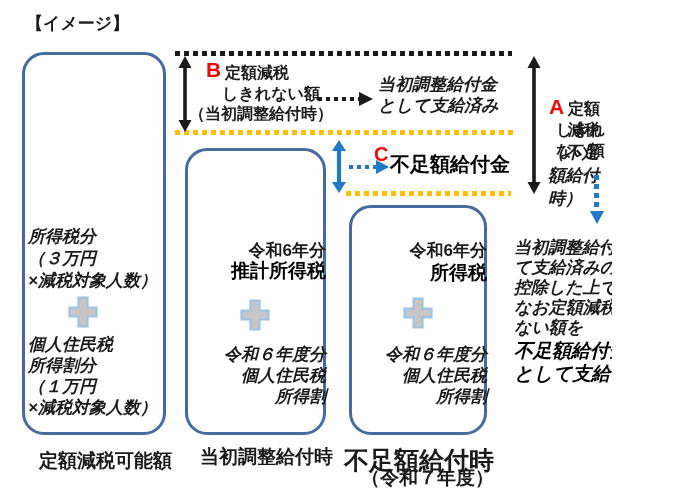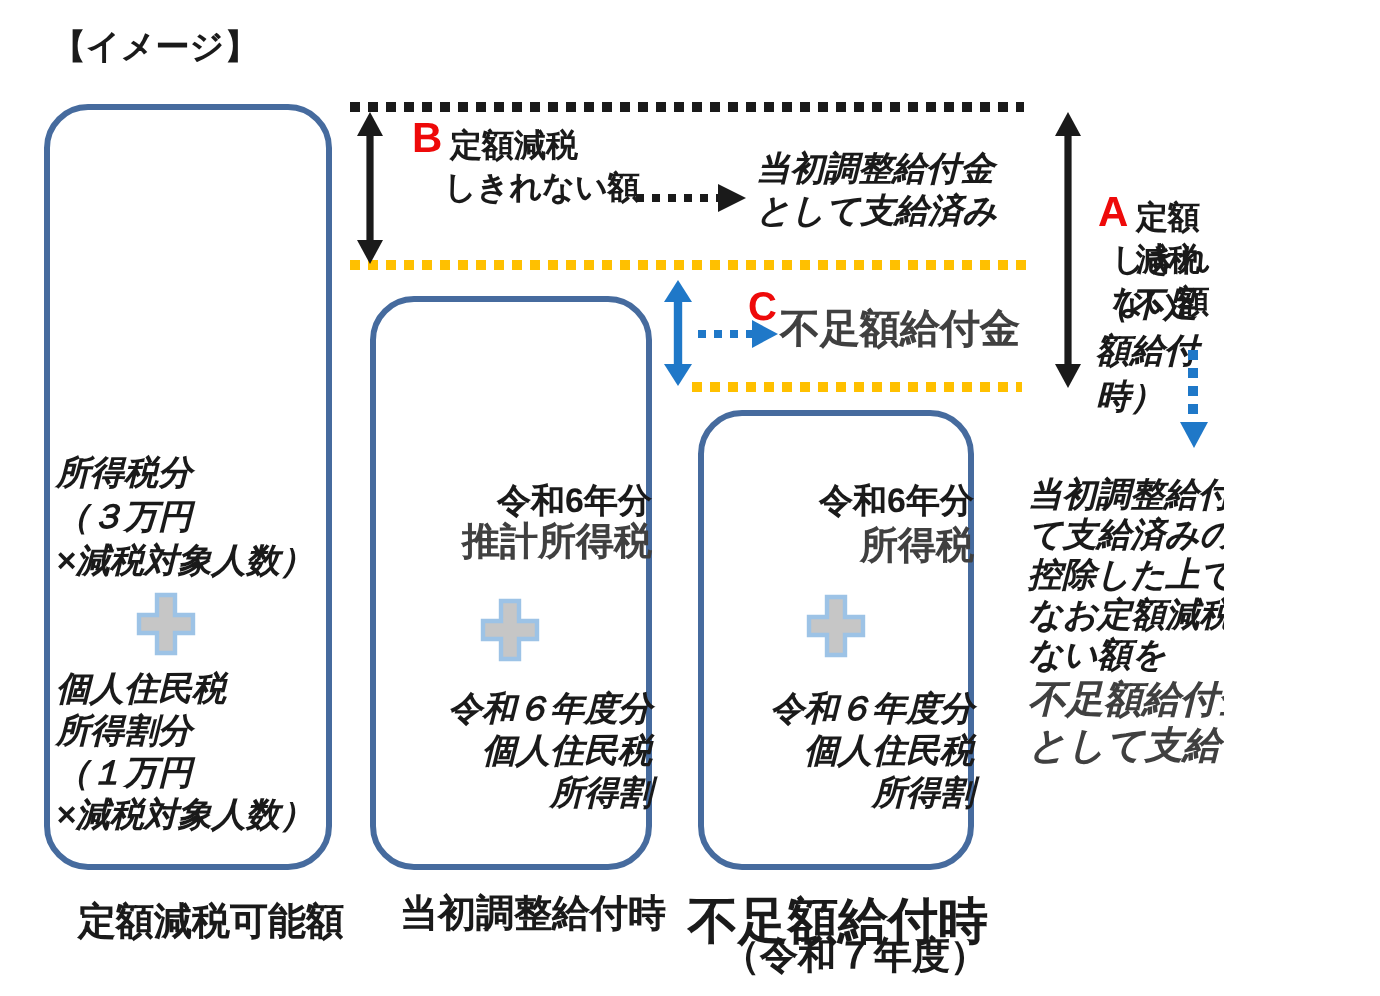--- a/index.html
+++ b/index.html
@@ -7,21 +7,21 @@
     position:relative;width:612px;height:498px;background:#ffffff;
     font-family:"Liberation Sans","DejaVu Sans",sans-serif;
     font-weight:bold;color:#1a1a1a;overflow:hidden;
   }
   .abs{position:absolute;}
   .pre{white-space:pre-line;font-style:italic;}
   .box{
     position:absolute;border:3px solid #466b9e;border-radius:22px;background:#fff;
   }
   .ctr{text-align:right;}
-  .blue{color:#404040;}
+  .blue{color:#000000;}
   .red{color:#ee0a0a;}
   
   .dots-black{height:5px;background:repeating-linear-gradient(90deg,#1a1a1a 0 5px,transparent 5px 9px);}
   .dots-yellow{height:5px;background:repeating-linear-gradient(90deg,#ffc000 0 5px,transparent 5px 9px);}
   .dots-h-black-sm{height:4px;background:repeating-linear-gradient(90deg,#1a1a1a 0 4px,transparent 4px 8px);}
   .dots-h-blue-sm{height:4px;background:repeating-linear-gradient(90deg,#1f78c8 0 4px,transparent 4px 8px);}
   .dots-v-blue{width:5px;background:repeating-linear-gradient(180deg,#1f78c8 0 5px,transparent 5px 9px);}
   
   .tri-right-black{width:0;height:0;border-left:14px solid #1a1a1a;border-top:7px solid transparent;border-bottom:7px solid transparent;}
   .tri-right-blue{width:0;height:0;border-left:13px solid #1f78c8;border-top:7px solid transparent;border-bottom:7px solid transparent;}
@@ -75,20 +75,21 @@
   <div class="abs dots-yellow" style="left:346px;top:191px;width:165px;"></div>
 
   <svg class="abs" style="left:177px;top:56px;" width="16" height="76" viewBox="0 0 16 76">
     <line x1="8" y1="9" x2="8" y2="67" stroke="#1a1a1a" stroke-width="3.6"></line>
     <polygon points="8,0 1.5,12 14.5,12" fill="#1a1a1a"></polygon>
     <polygon points="8,76 1.5,64 14.5,64" fill="#1a1a1a"></polygon>
   </svg>
   <div class="abs red" style="left:206px;top:58px;font-size:21px;">B</div>
   <div class="abs" style="left:225px;top:63px;font-size:16px;">定額減税</div>
   <div class="abs" style="left:222px;top:84px;font-size:16px;">しきれない額</div>
+  <div class="abs" style="left:189px;top:104px;font-size:16px;">（当初調整給付時）</div>
 
   <div class="abs dots-h-black-sm" style="left:318px;top:97px;width:41px;"></div>
   <div class="abs tri-right-black" style="left:359px;top:92px;"></div>
   <div class="abs pre" style="left:378px;top:74px;font-size:17px;line-height:21px;">当初調整給付金
 として支給済み</div>
 
   <svg class="abs" style="left:526px;top:56px;" width="16" height="138" viewBox="0 0 16 138">
     <line x1="8" y1="9" x2="8" y2="129" stroke="#1a1a1a" stroke-width="3.6"></line>
     <polygon points="8,0 1.5,12 14.5,12" fill="#1a1a1a"></polygon>
     <polygon points="8,138 1.5,126 14.5,126" fill="#1a1a1a"></polygon>

